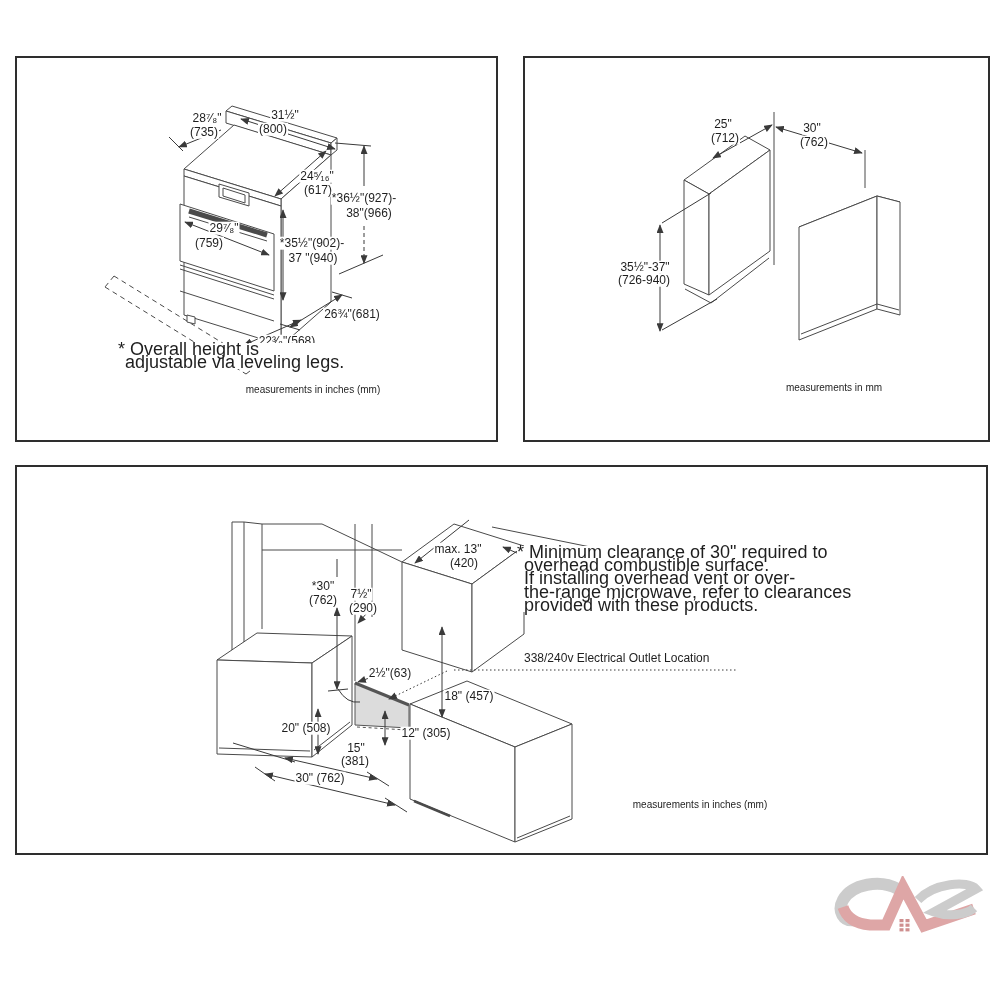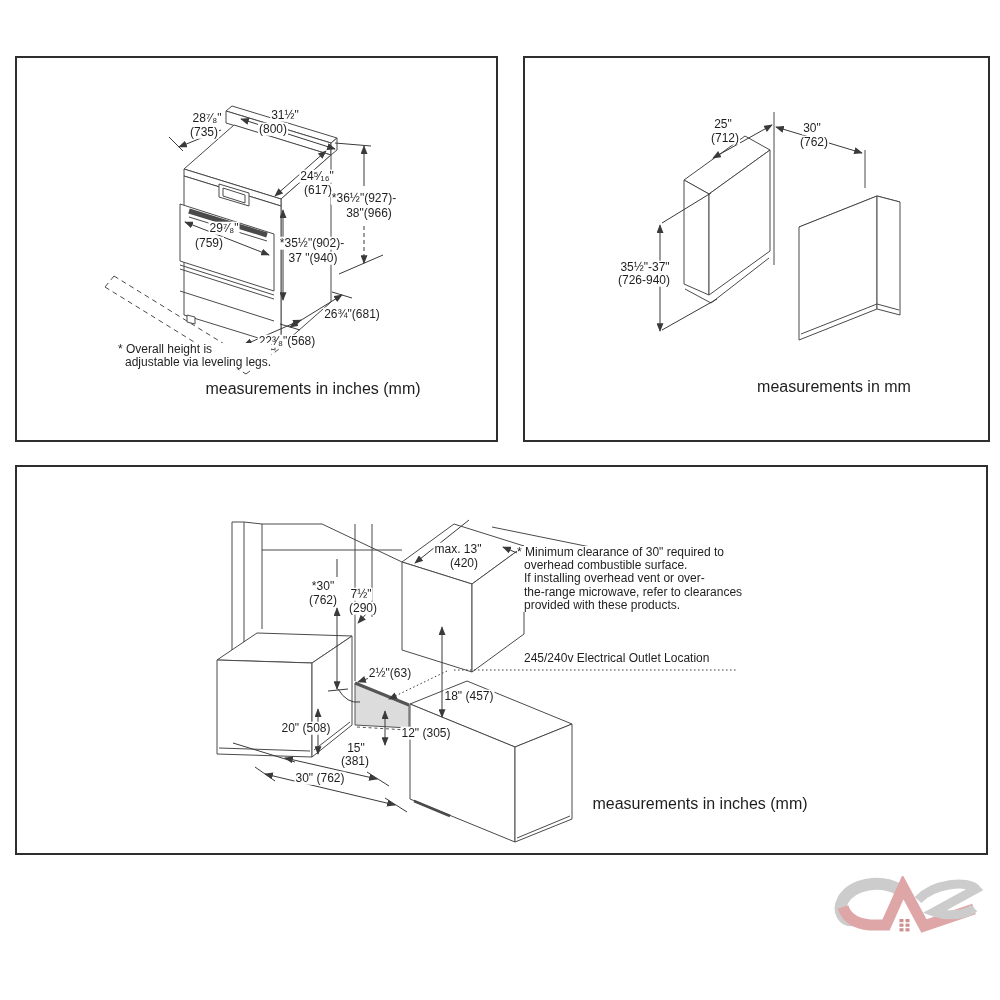--- a/index.html
+++ b/index.html
@@ -5,25 +5,25 @@
   html,body{margin:0;padding:0;}
   body{width:1000px;height:1000px;background:#fff;position:relative;overflow:hidden;
        font-family:"Liberation Sans", sans-serif;color:#222;}
   .panel{position:absolute;border:2px solid #2e2e2e;background:#fff;box-sizing:border-box;}
   #panel-range{left:15px;top:56px;width:483px;height:386px;}
   #panel-cutout{left:523px;top:56px;width:467px;height:386px;}
   #panel-install{left:15px;top:465px;width:973px;height:390px;}
   .panel svg{position:absolute;left:0;top:0;}
   .dim{position:absolute;transform:translate(-50%,-50%);font-size:12px;line-height:1.05;
        color:#1e1e1e;background:#fff;white-space:nowrap;padding:0 1px;}
-  .blocknote{position:absolute;font-size:12px;line-height:13.2px;color:#1e1e1e;background:#000000;white-space:nowrap;}
+  .blocknote{position:absolute;font-size:18px;line-height:13.2px;color:#1e1e1e;background:#000000;white-space:nowrap;}
   .blocknote div{background:#fff;}
   .blocknote .ind{padding-left:7px;}
   .lbl-left{position:absolute;font-size:12px;color:#1e1e1e;background:#fff;white-space:nowrap;}
-  .footer{position:absolute;transform:translate(-50%,-50%);font-size:16px;color:#1e1e1e;background:#fff;white-space:nowrap;}
+  .footer{position:absolute;transform:translate(-50%,-50%);font-size:10px;color:#1e1e1e;background:#fff;white-space:nowrap;}
   #watermark{position:absolute;left:822px;top:876px;width:168px;height:80px;opacity:.8;}
   line,polygon,path{vector-effect:non-scaling-stroke;}
 </style>
 </head>
 <body>
 
 <div class="panel" id="panel-range">
   <svg width="479" height="382" viewBox="0 0 479 382">
     <defs>
       <marker id="ah1" viewBox="0 0 10 8" refX="9" refY="4" markerWidth="9" markerHeight="7" orient="auto-start-reverse">
@@ -228,21 +228,21 @@
   <div class="dim" style="left:339px;top:281px">15"</div>
   <div class="dim" style="left:338px;top:294px">(381)</div>
   <div class="dim" style="left:303px;top:311px">30" (762)</div>
   <div class="blocknote" style="left:500px;top:79px">
     <div>* Minimum clearance of 30" required to</div>
     <div class="ind">overhead combustible surface.</div>
     <div class="ind">If installing overhead vent or over-</div>
     <div class="ind">the-range microwave, refer to clearances</div>
     <div class="ind">provided with these products.</div>
   </div>
-  <div class="lbl-left" style="left:507px;top:184px">245/240v Electrical Outlet Location</div>
+  <div class="lbl-left" style="left:507px;top:184px">338/240v Electrical Outlet Location</div>
   <div class="footer" style="left:683px;top:337px">measurements in inches (mm)</div>
 </div>
 
 <div id="watermark">
   <svg width="168" height="80" viewBox="0 0 168 80">
     <path d="M76,13 C58,3 30,8 21,24 C15,35 21,46 33,44" stroke="#c0c0c0" stroke-width="12" fill="none"></path>
     <path d="M21,31 Q26,47 48,49 L64,49 L81,11 L102,50 L152,33" stroke="#d69090" stroke-width="11" fill="none" stroke-linejoin="miter"></path>
     <path d="M96,24 C112,7 146,4 154,13 L112,36 C126,41 145,39 152,32" stroke="#c0c0c0" stroke-width="9" fill="none"></path>
     <g fill="#c47474">
       <rect x="77.5" y="43" width="4" height="3.2"></rect>

